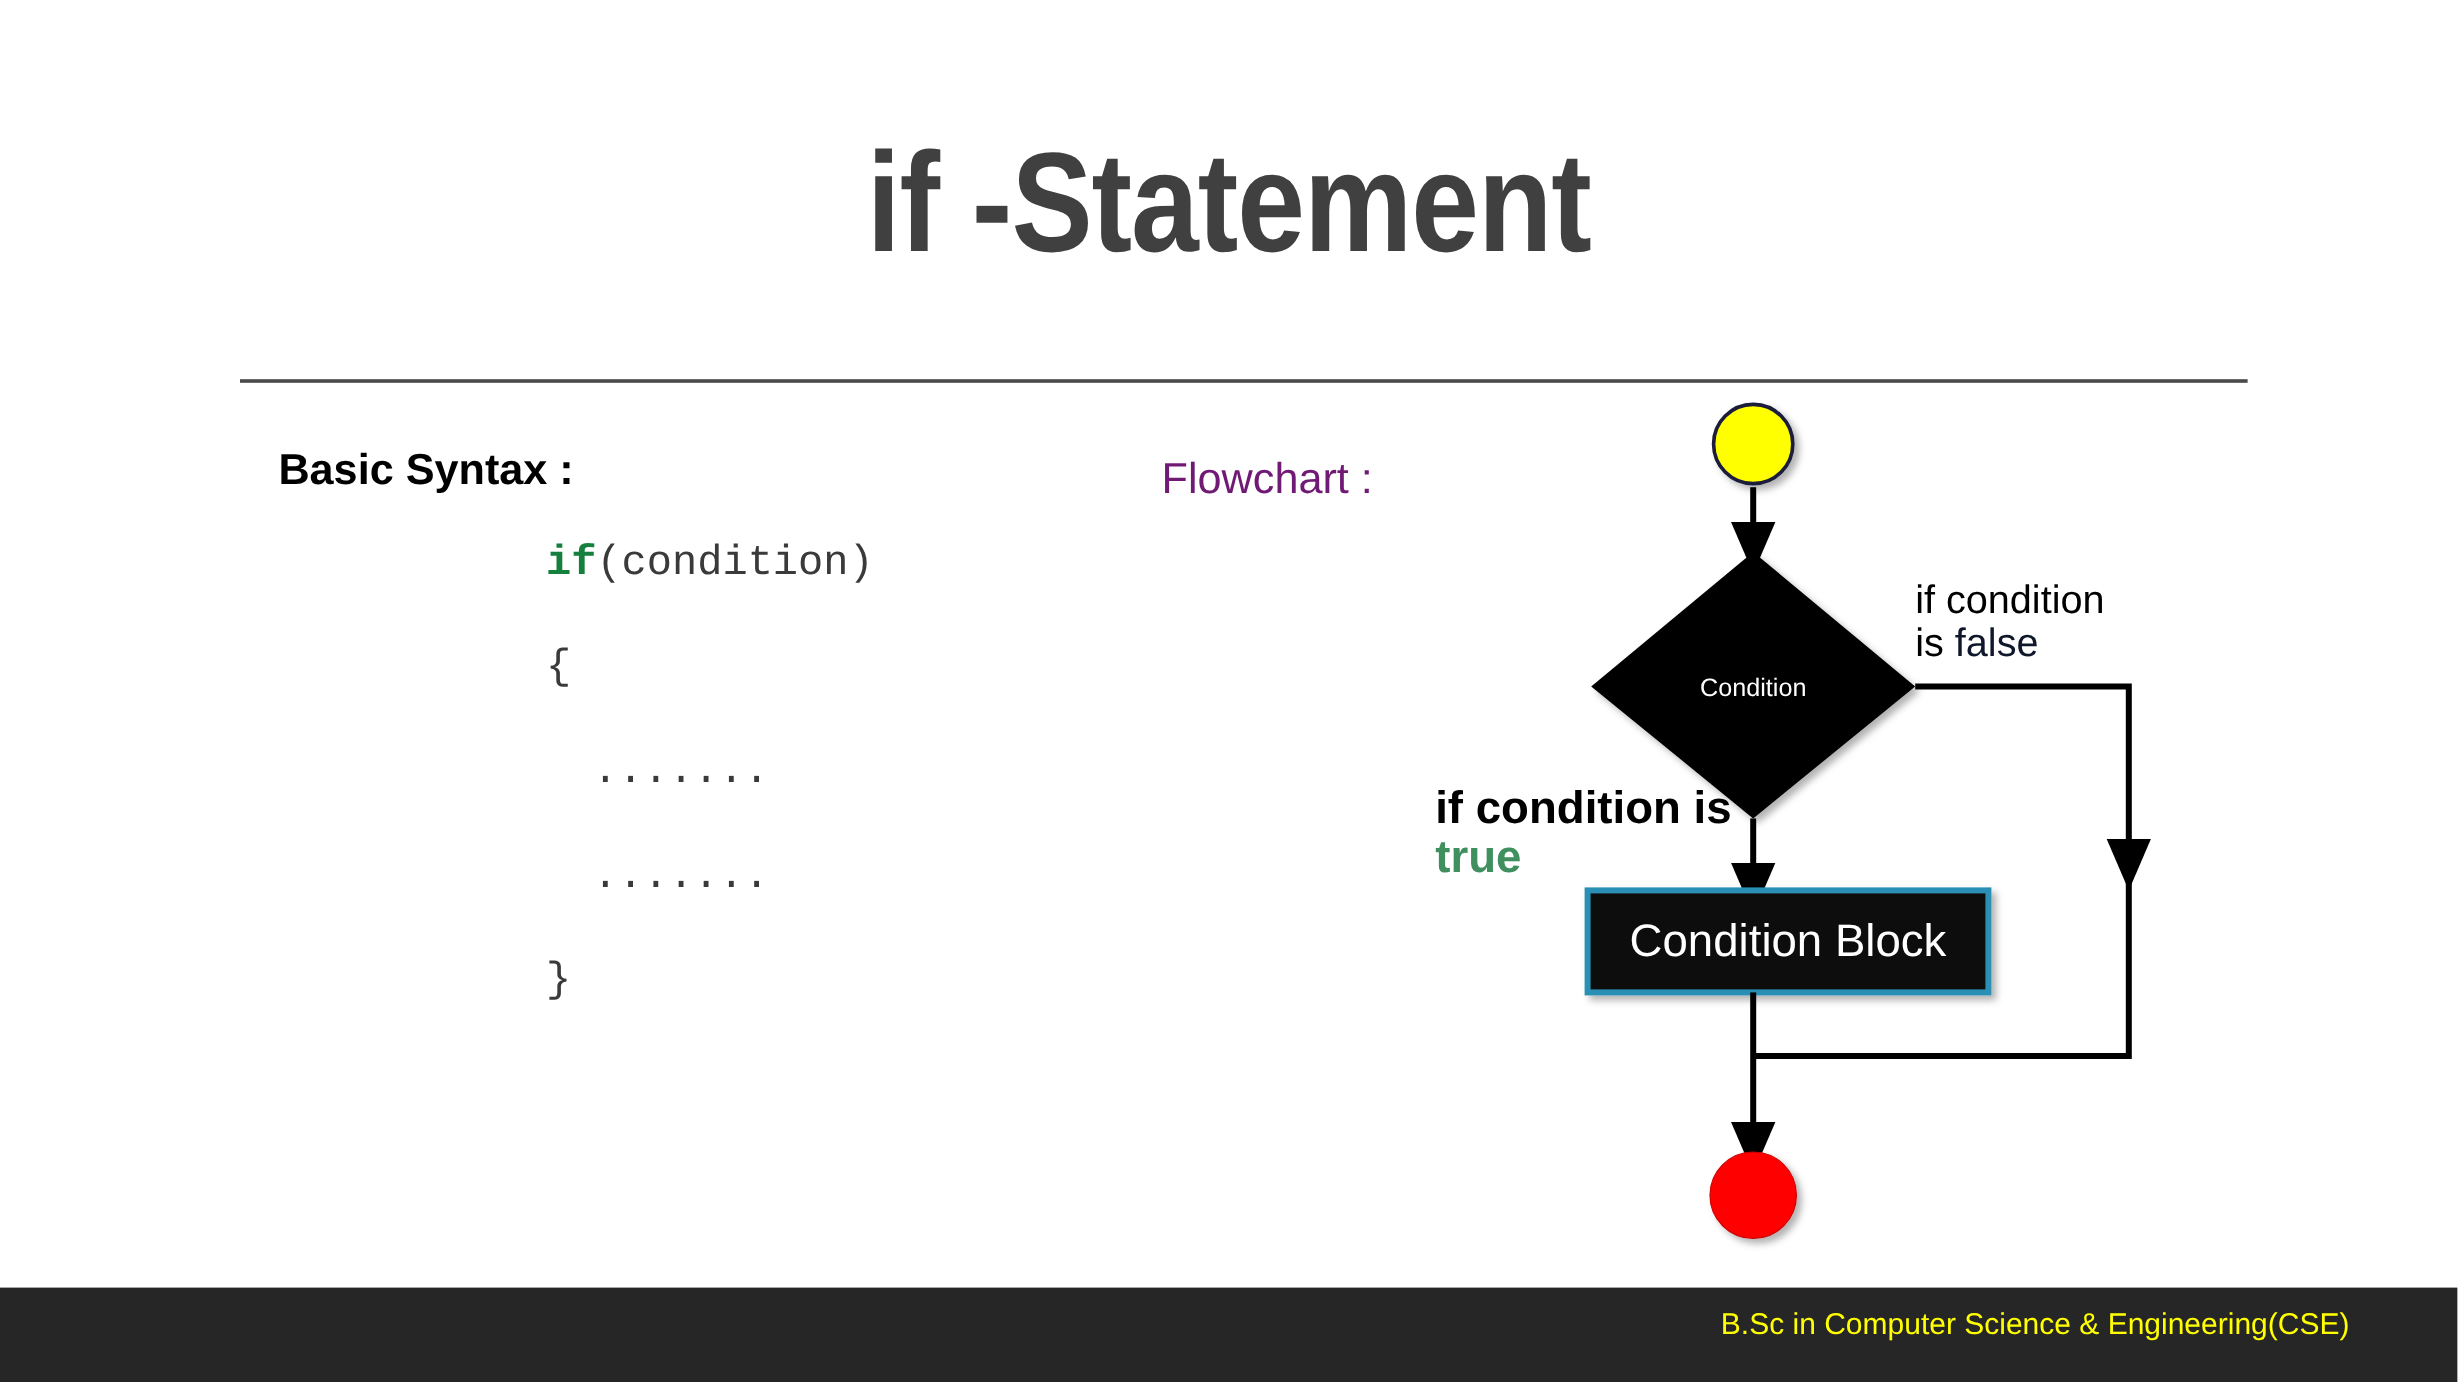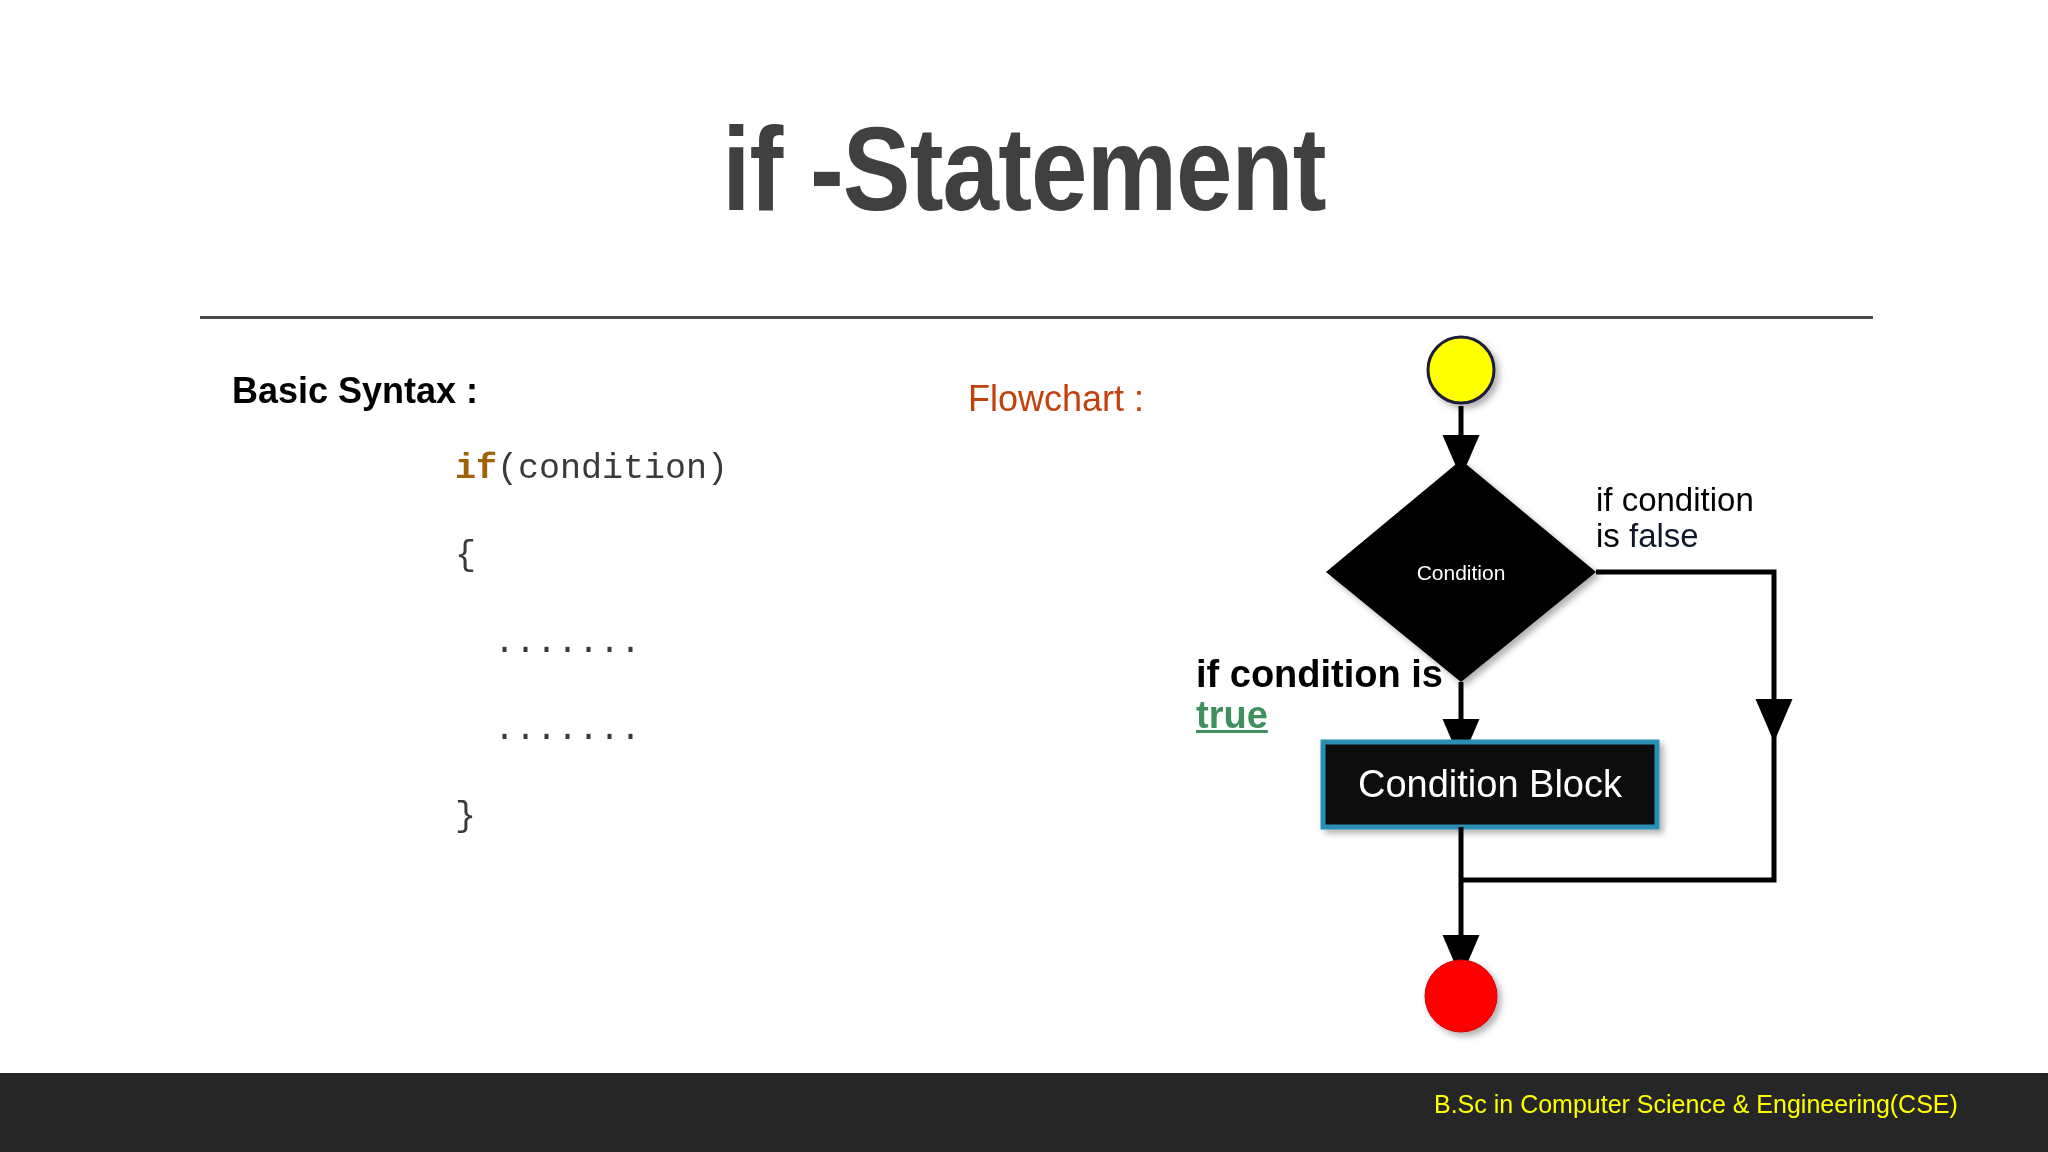--- a/index.html
+++ b/index.html
@@ -64,34 +64,34 @@
     font-size: 35px;
     color: #3a3a3a;
     line-height: 1.0;
   }
   .code-line {
     height: 87px;
     white-space: pre;
   }
   .code-line .kw {
     font-weight: bold;
-    color: #a16207;
+    color: #15803d;
   }
   .code-indent {
     padding-left: 18px;
   }
 
   
   .flow-heading {
     position: absolute;
     left: 968px;
     top: 378px;
     font-family: "Liberation Sans", sans-serif;
     font-size: 36px;
-    color: #c2410c;
+    color: #701a75;
     white-space: nowrap;
   }
 
   .flow-svg {
     position: absolute;
     left: 1180px;
     top: 320px;
     width: 700px;
     height: 740px;
   }
@@ -115,21 +115,21 @@
     left: 1196px;
     top: 654px;
     font-family: "Liberation Sans", sans-serif;
     font-weight: bold;
     font-size: 38px;
     line-height: 1.08;
     color: #000000;
     white-space: nowrap;
     z-index: 6;
   }
-  .label-true .green { color: #3f8f5f; text-decoration: underline; }
+  .label-true .green { color: #3f8f5f; }
 
   
   .footer-bar {
     position: absolute;
     left: 0;
     top: 1073px;
     width: 2048px;
     height: 79px;
     background: #262626;
   }

